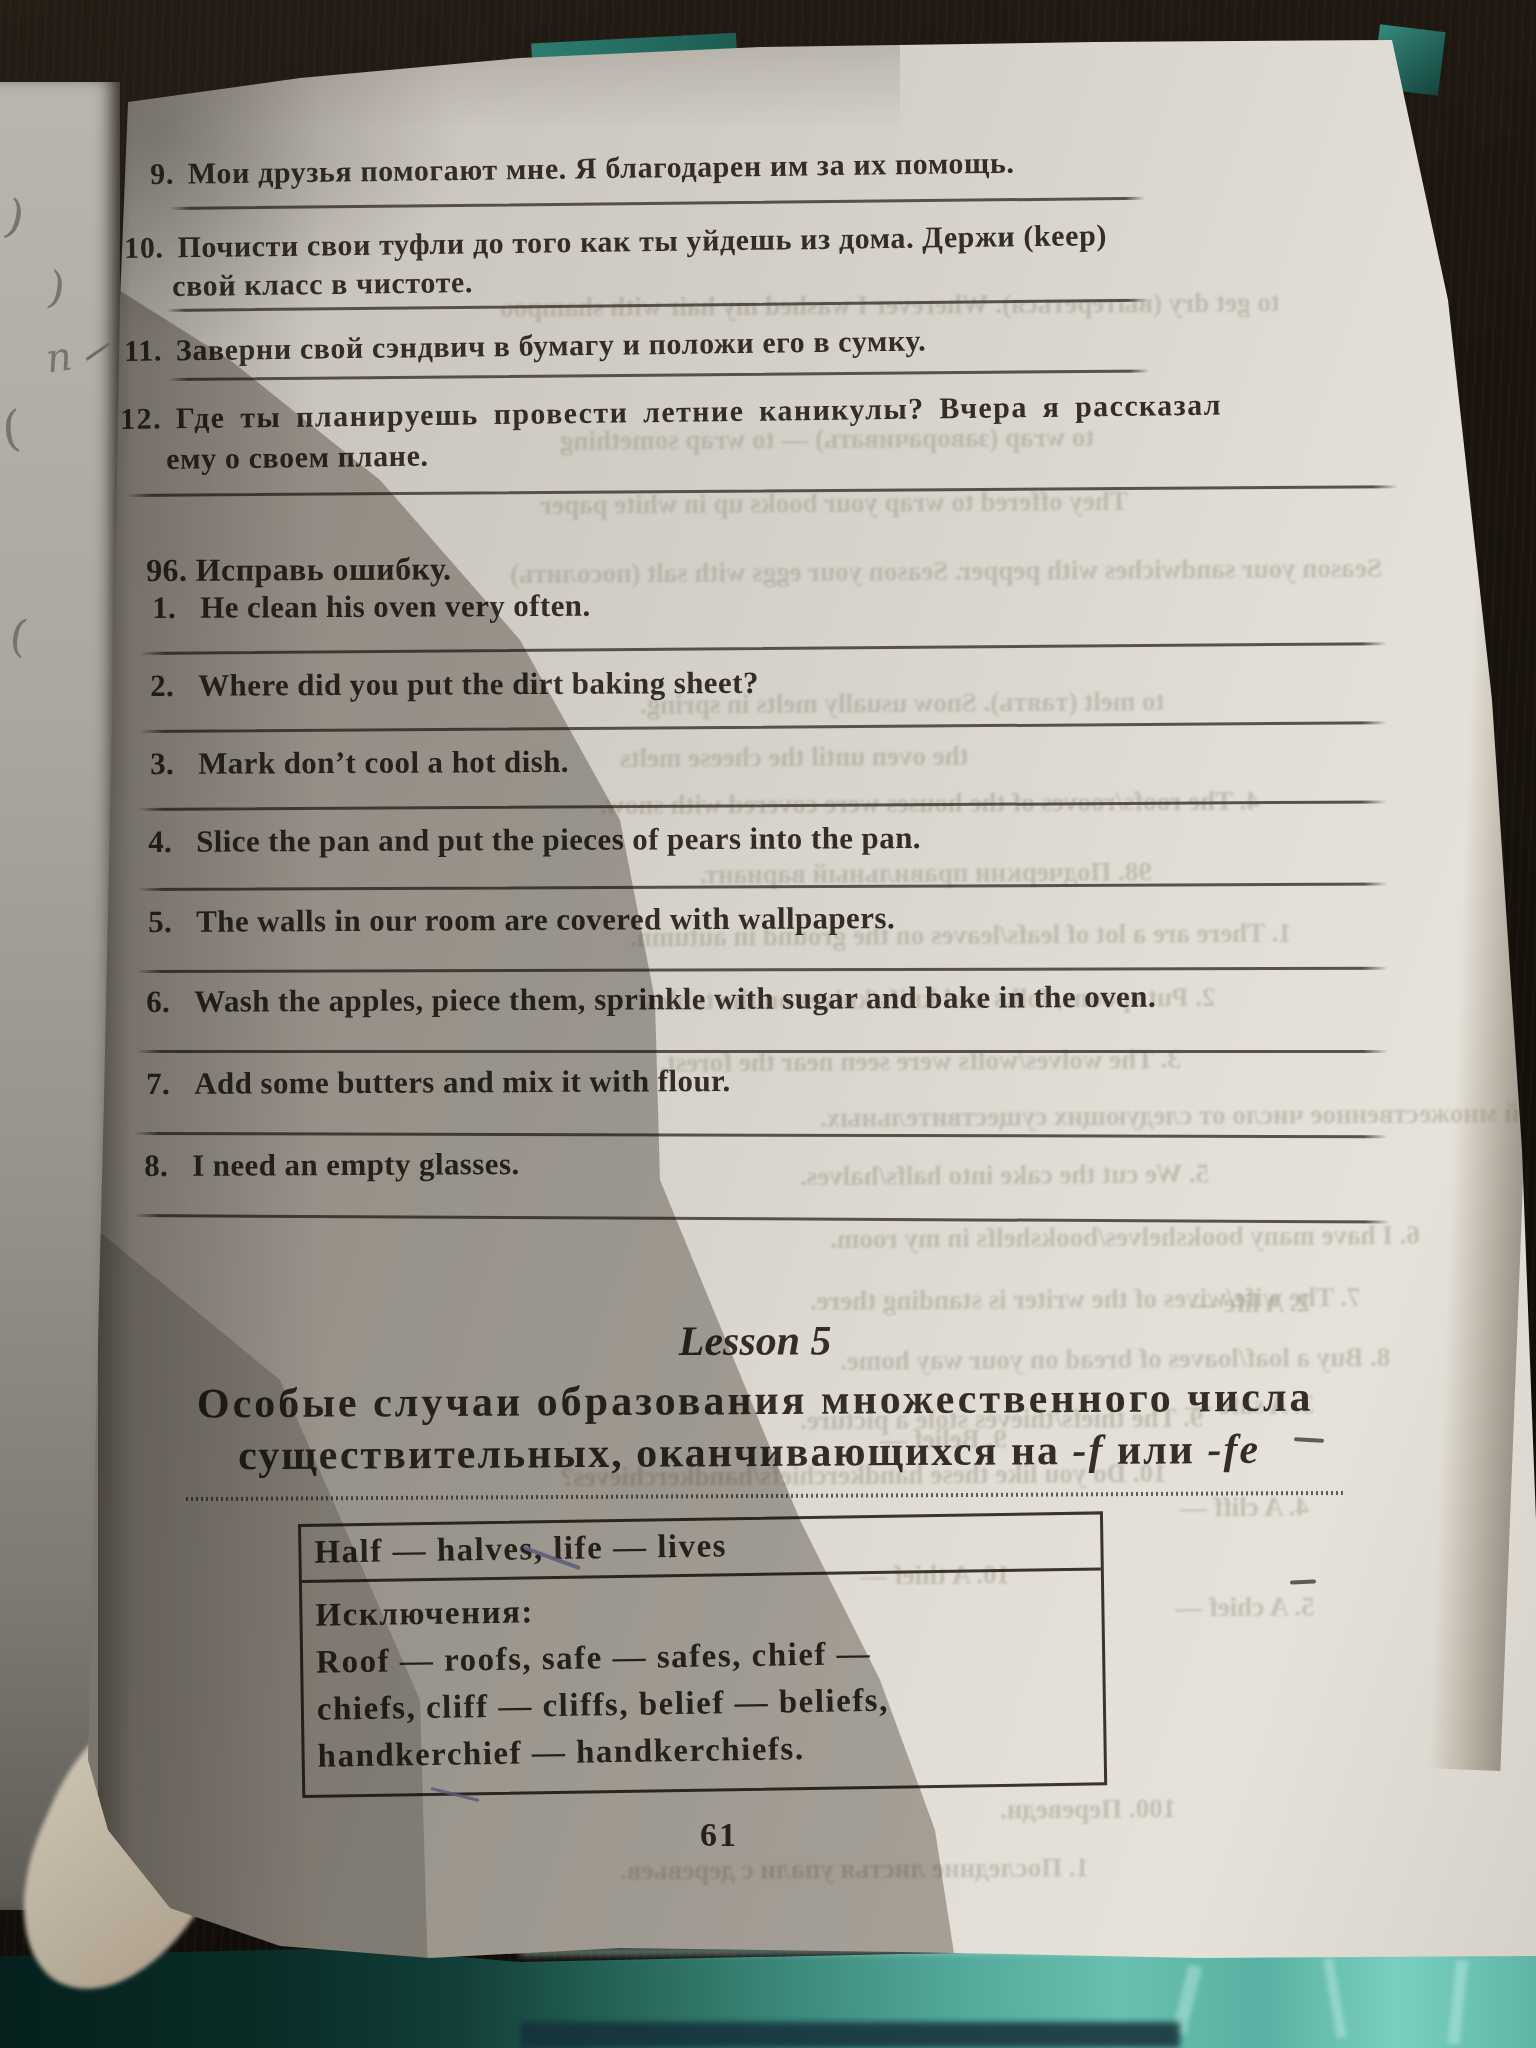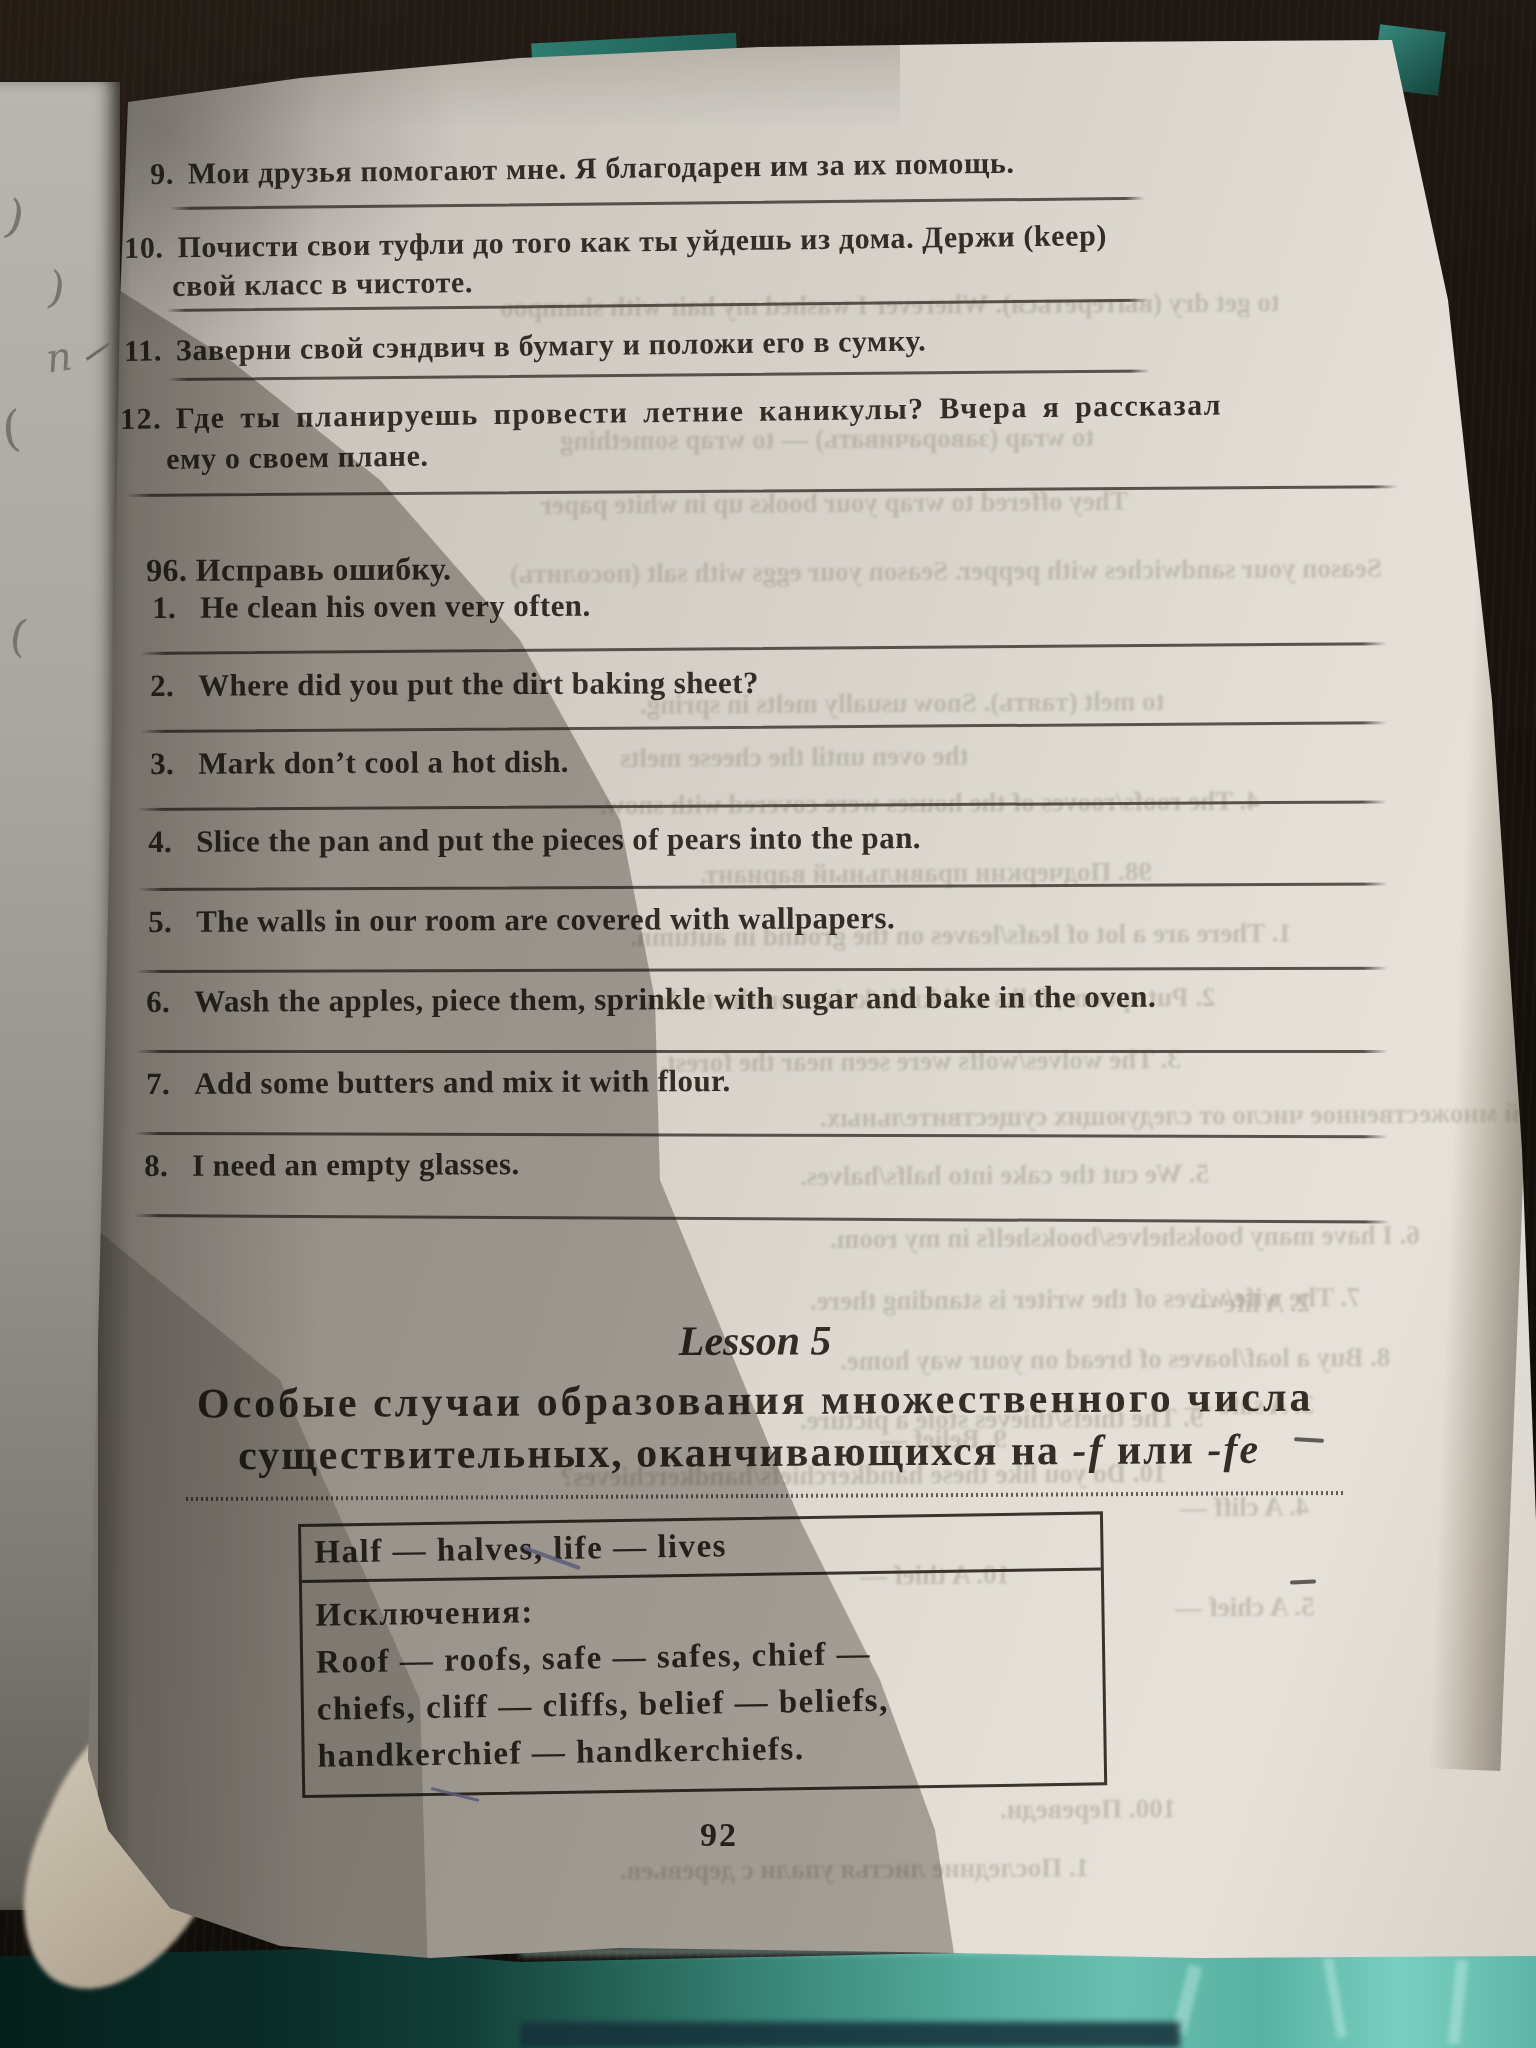--- a/index.html
+++ b/index.html
@@ -196,21 +196,21 @@
     <div class="rulebox">
       <div class="rb-row1">Half — halves, life — lives</div>
       <div class="rb-row2">
         <div>Исключения:</div>
         <div>Roof — roofs, safe — safes, chief —</div>
         <div>chiefs, cliff — cliffs, belief — beliefs,</div>
         <div>handkerchief — handkerchiefs.</div>
       </div>
     </div>
 
-    <div class="t pgnum" style="left:700px;top:1816px;">92</div>
+    <div class="t pgnum" style="left:700px;top:1816px;">61</div>
 
     <div class="pen" style="left:522px;top:1556px;width:60px;height:4px;transform:rotate(20deg);"></div>
     <div class="pen" style="left:430px;top:1793px;width:50px;height:3px;transform:rotate(14deg);"></div>
     <div class="dash" style="left:1294px;top:1438px;width:30px;height:4px;transform:rotate(3deg);"></div>
     <div class="dash" style="left:1290px;top:1580px;width:26px;height:4px;transform:rotate(-2deg);"></div>
 
     <div class="edge-strip"></div>
     <div class="gutter"></div>
     <div class="corner-shade"></div>
     <div class="hand-shadow"></div>

